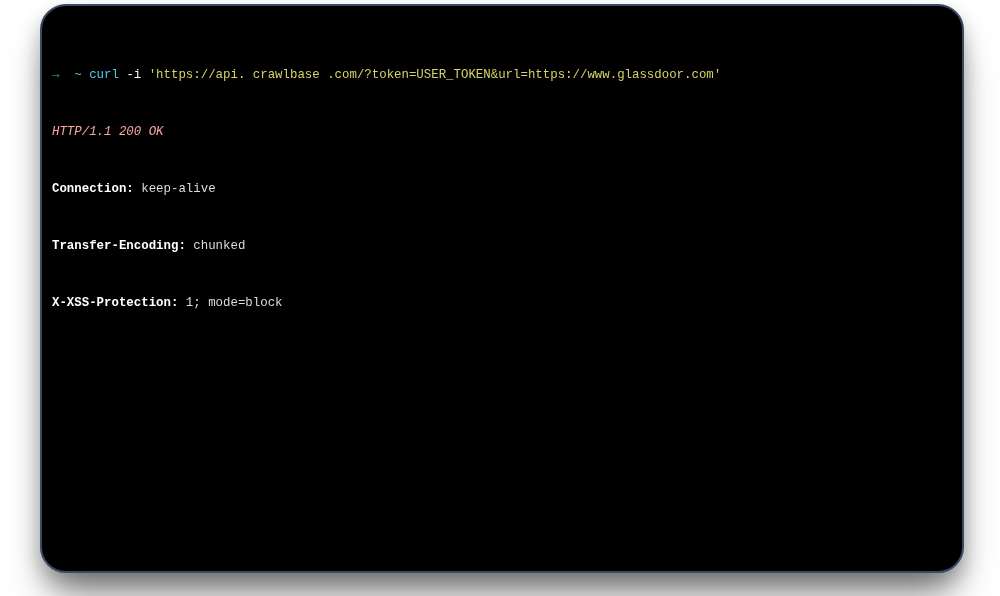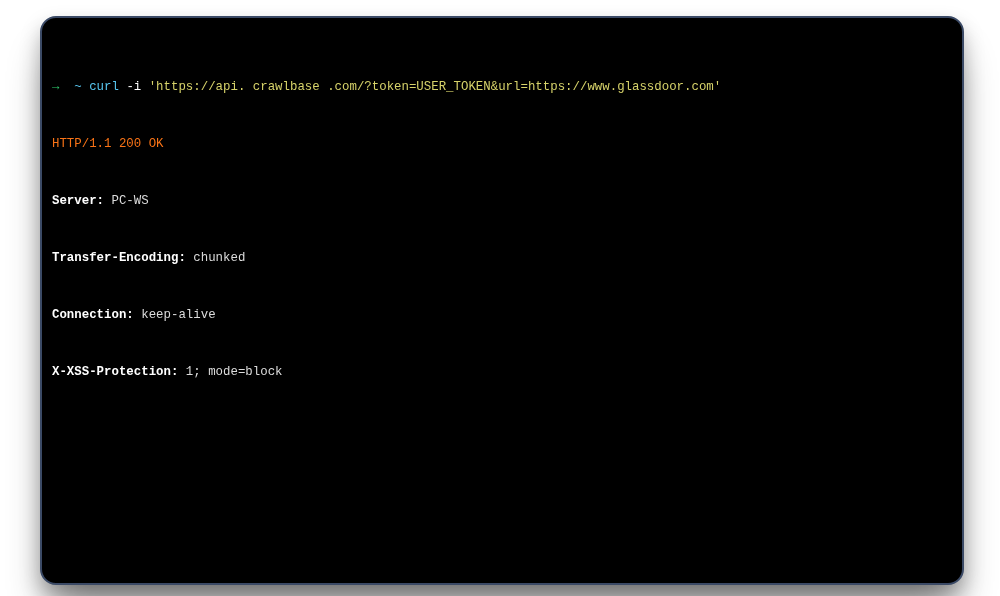--- a/index.html
+++ b/index.html
@@ -6,24 +6,24 @@
     margin: 0;
     padding: 0;
     width: 1000px;
     height: 596px;
     background: #ffffff;
     font-family: ui-monospace, "SFMono-Regular", Menlo, Consolas, "Liberation Mono", monospace;
   }
   .frame {
     position: absolute;
     left: 40px;
-    top: 16px;
+    top: 4px;
     width: 920px;
     height: 565px;
-    border-radius: 16px;
+    border-radius: 26px;
     background: #000000;
     box-shadow: 0 30px 40px -10px rgba(0,0,0,0.45), 0 10px 20px rgba(0,0,0,0.25);
     overflow: hidden;
     border: 2px solid #3b4a66;
   }
   .term {
     position: absolute;
     left: 10px;
     right: 0;
     top: 22px;
@@ -33,34 +33,33 @@
     color: #e6e6e6;
     white-space: pre;
     overflow: hidden;
   }
   .row { display: block; }
   .arrow { color: #30d070; font-weight: 600; }
   .tilde { color: #58c7f0; }
   .cmd   { color: #58c7f0; }
   .flag  { color: #ffffff; }
   .str   { color: #d7d36a; }
-  .status { color: #f97316; }
+  .status { color: #fca5a5; font-style: italic; }
   .hkey  { color: #ffffff; font-weight: 700; }
   .hval  { color: #dcdcdc; }
 </style>
 </head>
 <body>
 
 <div class="frame">
   <div class="term">
     <span class="row"><span class="arrow">→</span>  <span class="tilde">~</span> <span class="cmd">curl</span> <span class="flag">-i</span> <span class="str">'https://api. crawlbase .com/?token=USER_TOKEN&amp;url=https://www.glassdoor.com'</span></span>
     <span class="row status">HTTP/1.1 200 OK</span>
-    <span class="row"><span class="hkey">Server:</span><span class="hval"> PC-WS</span></span>
+    <span class="row"><span class="hkey">Connection:</span><span class="hval"> keep-alive</span></span>
     <span class="row"><span class="hkey">Transfer-Encoding:</span><span class="hval"> chunked</span></span>
-    <span class="row"><span class="hkey">Connection:</span><span class="hval"> keep-alive</span></span>
     <span class="row"><span class="hkey">X-XSS-Protection:</span><span class="hval"> 1; mode=block</span></span>
     
     
     
     
     
     
     
     
     

